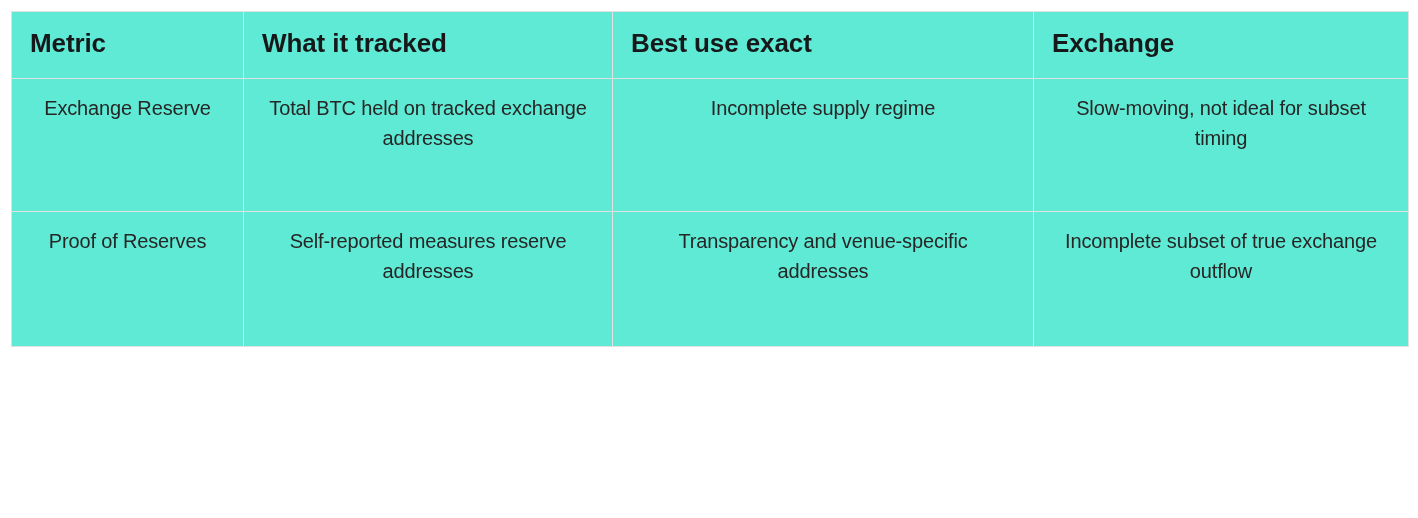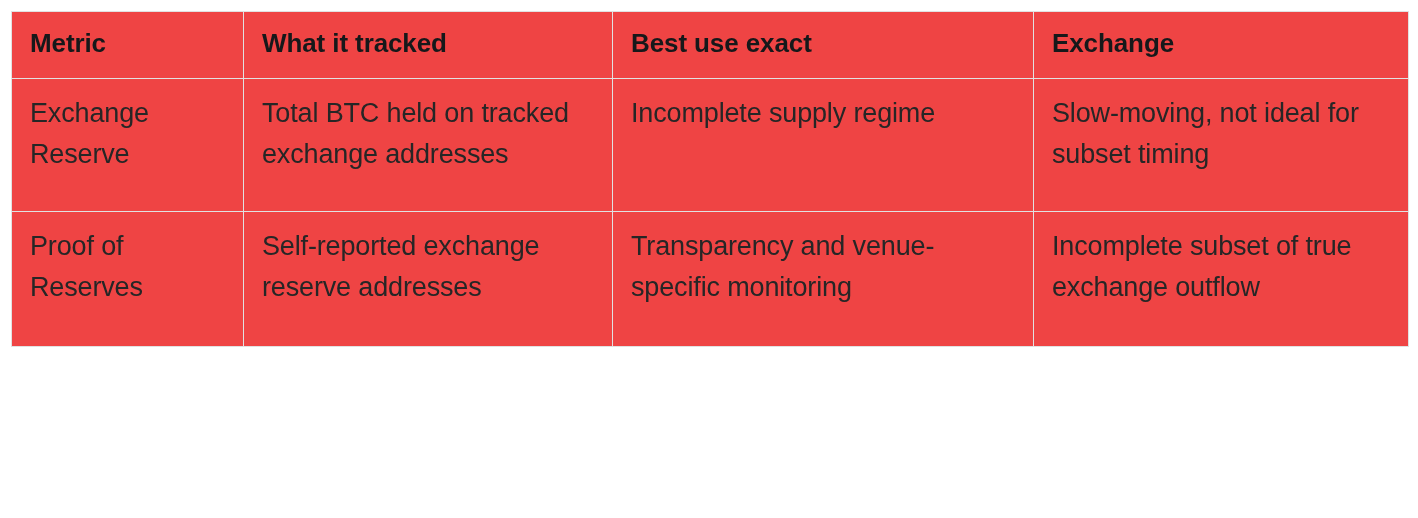--- a/index.html
+++ b/index.html
@@ -18,21 +18,21 @@
     position: absolute;
     left: 11px;
     top: 11px;
     width: 1397px;
   }
 
   table.metrics-table {
     border-collapse: collapse;
     table-layout: fixed;
     width: 1397px;
-    background: #ef4444;
+    background: #5eead4;
     padding-left: 40px;
   }
 
   table.metrics-table col.c1 { width: 232px; }
   table.metrics-table col.c2 { width: 369px; }
   table.metrics-table col.c3 { width: 421px; }
   table.metrics-table col.c4 { width: 375px; }
 
   table.metrics-table th,
   table.metrics-table td {
@@ -48,24 +48,25 @@
     font-weight: bold;
     color: #16181a;
     letter-spacing: -0.1px;
     padding-top: 12px;
     padding-bottom: 14px;
     height: 38px;
     box-sizing: content-box;
   }
 
   table.metrics-table td {
-    font-size: 27px;
+    font-size: 20px;
     font-weight: normal;
     color: #262626;
     letter-spacing: -0.15px;
+    text-align: center;
   }
 
   tr.row-1 td { height: 102px; }
   tr.row-2 td { height: 102px; }
   tr.row-3 td { height: 104px; }
 
   .cell-text {
     display: block;
   }
 </style>
@@ -109,24 +110,24 @@
         </td>
         <td>
           <span class="cell-text">Slow-moving, not ideal for subset timing</span>
         </td>
       </tr>
       <tr class="row-3">
         <td>
           <span class="cell-text">Proof of Reserves</span>
         </td>
         <td>
-          <span class="cell-text">Self-reported exchange reserve addresses</span>
+          <span class="cell-text">Self-reported measures reserve addresses</span>
         </td>
         <td>
-          <span class="cell-text">Transparency and venue-specific monitoring</span>
+          <span class="cell-text">Transparency and venue-specific addresses</span>
         </td>
         <td>
           <span class="cell-text">Incomplete subset of true exchange outflow</span>
         </td>
       </tr>
     </tbody>
   </table>
 </div>
 
 </body></html>

